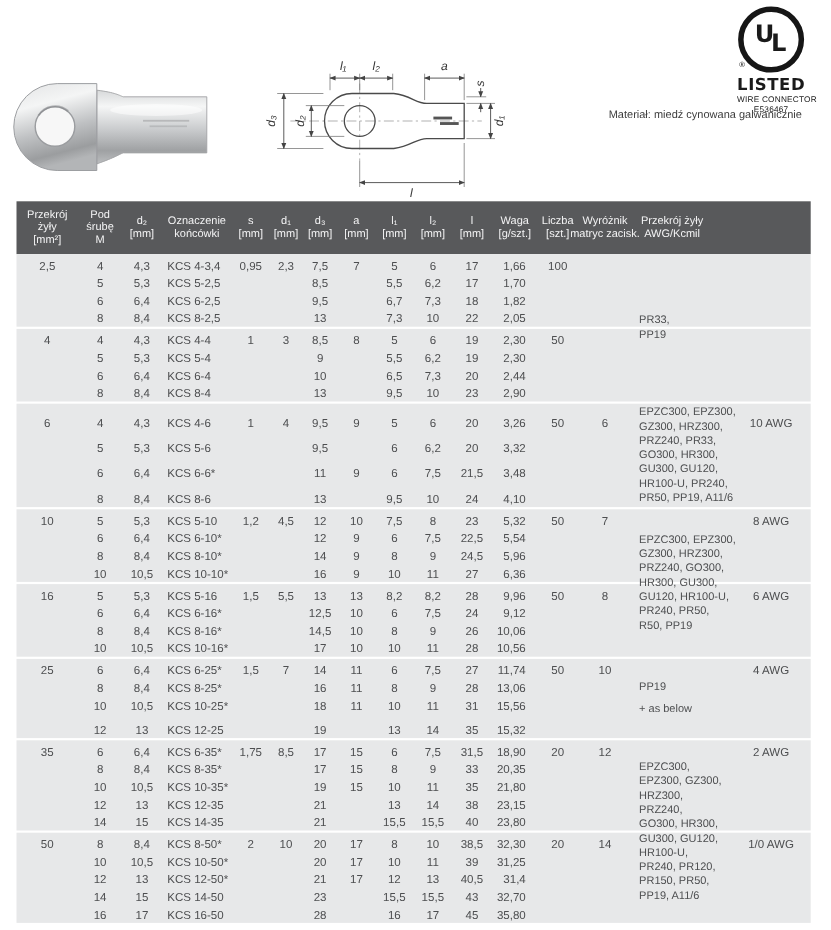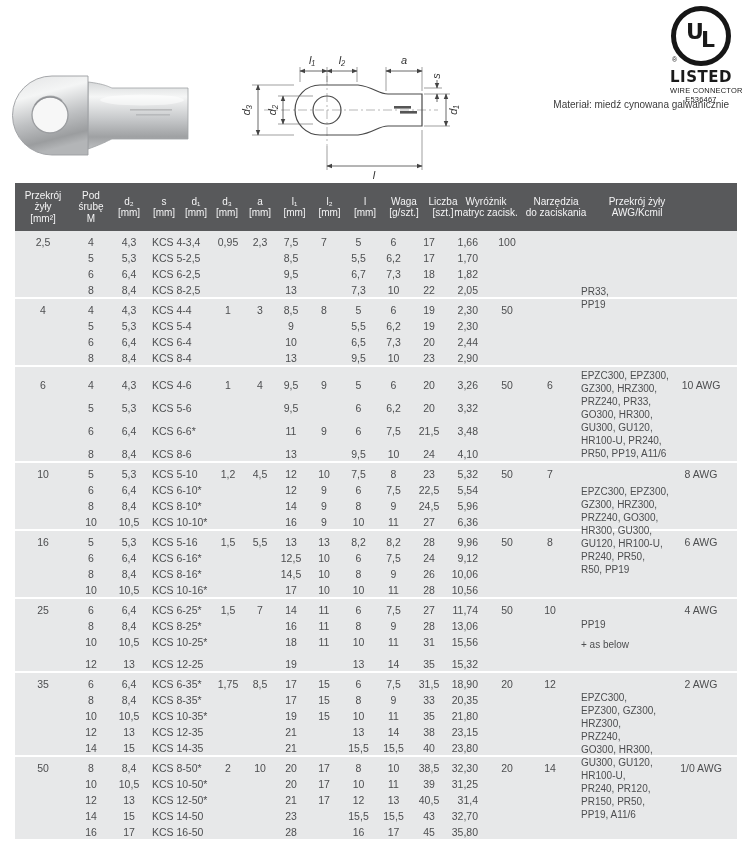--- a/index.html
+++ b/index.html
@@ -142,20 +142,24 @@
         </div>
         <div class="hcell" style="width: 40px;">
           <div class="hline">Pod</div>
           <div class="hline">śrubę</div>
           <div class="hline">M</div>
         </div>
         <div class="hcell" style="width: 36px;">
           <div class="hline">d₂</div>
           <div class="hline">[mm]</div>
         </div>
+        <div class="hcell" style="width: 64px;">
+          <div class="hline">Oznaczenie</div>
+          <div class="hline">końcówki</div>
+        </div>
         <div class="hcell" style="width: 34px;">
           <div class="hline">s</div>
           <div class="hline">[mm]</div>
         </div>
         <div class="hcell" style="width: 30px;">
           <div class="hline">d₁</div>
           <div class="hline">[mm]</div>
         </div>
         <div class="hcell" style="width: 32px;">
           <div class="hline">d₃</div>
@@ -181,24 +185,20 @@
           <div class="hline">Waga</div>
           <div class="hline">[g/szt.]</div>
         </div>
         <div class="hcell" style="width: 36px;">
           <div class="hline">Liczba</div>
           <div class="hline">[szt.]</div>
         </div>
         <div class="hcell" style="width: 50px;">
           <div class="hline">Wyróżnik</div>
           <div class="hline">matryc zacisk.</div>
-        </div>
-        <div class="hcell" style="width: 90px;">
-          <div class="hline">Narzędzia</div>
-          <div class="hline">do zaciskania</div>
         </div>
         <div class="hcell" style="width: 72px;">
           <div class="hline">Przekrój żyły</div>
           <div class="hline">AWG/Kcmil</div>
         </div>
       </div>
       <div class="group">
         <div class="section">
           <div class="row">
             <div class="cell" style="width: 56px;">2,5</div>

